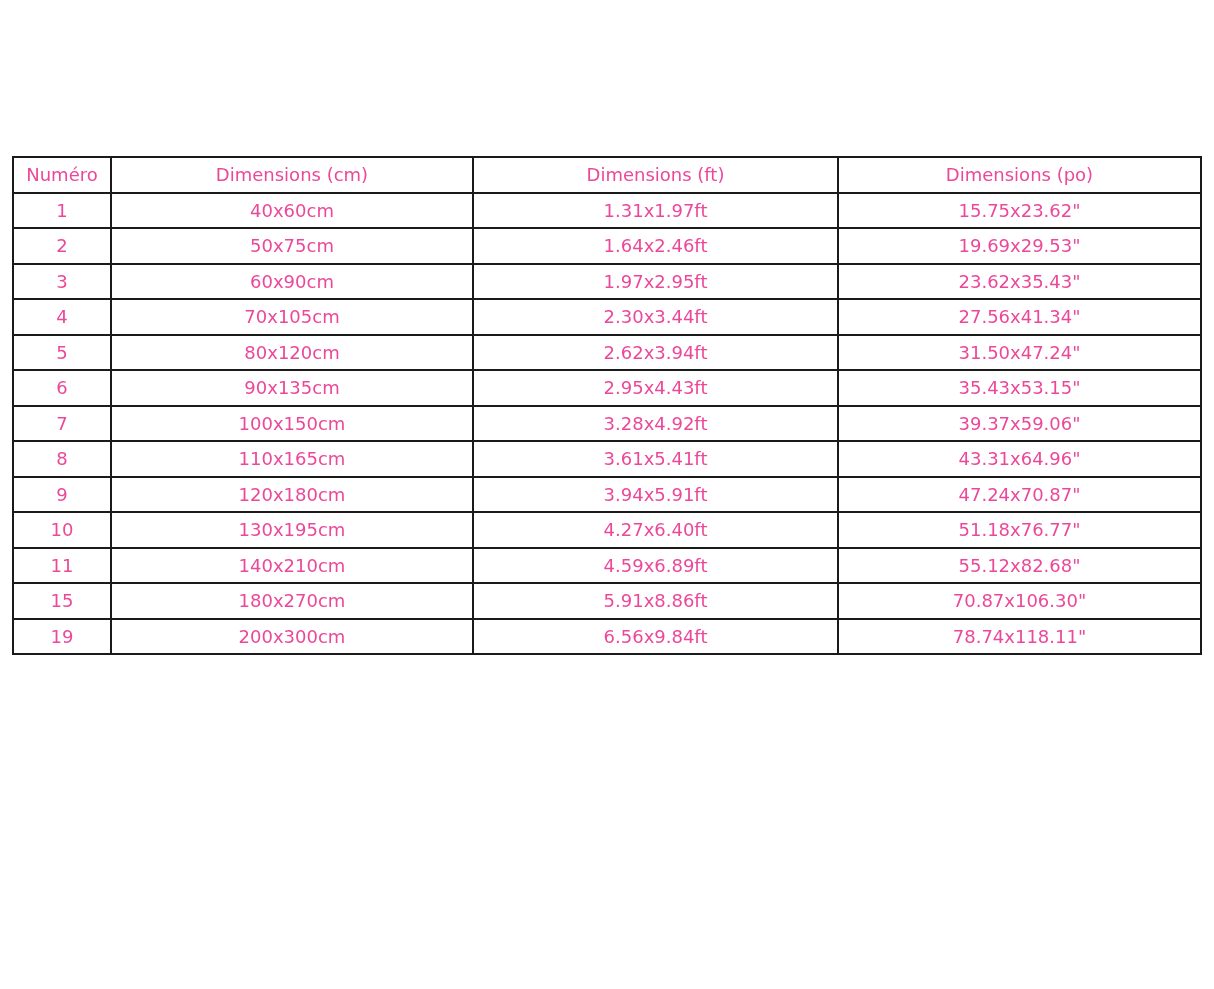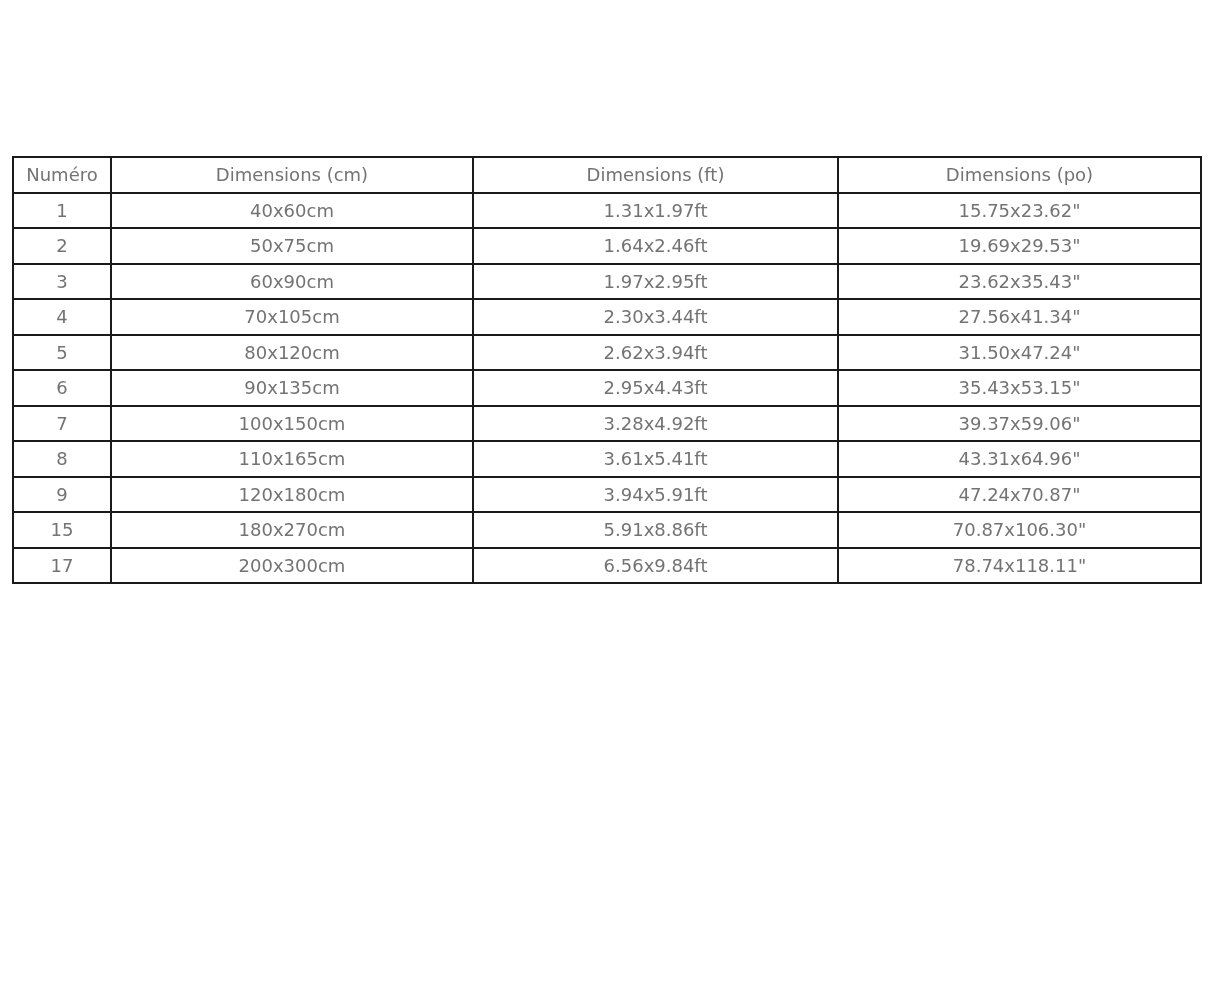--- a/index.html
+++ b/index.html
@@ -11,21 +11,21 @@
   }
   .table-wrap {
     position: absolute;
     left: 12px;
     top: 156px;
   }
   table.size-table {
     border-collapse: collapse;
     table-layout: fixed;
     width: 1188px;
-    color: #737373;
+    color: #ec4899;
     font-size: 18px;
   }
   table.size-table th,
   table.size-table td {
     border: 2px solid #1a1a1a;
     height: 35.5px;
     text-align: center;
     vertical-align: middle;
     font-weight: normal;
     white-space: nowrap;
@@ -105,26 +105,38 @@
           <td>3.61x5.41ft</td>
           <td>43.31x64.96"</td>
         </tr>
         <tr>
           <td>9</td>
           <td>120x180cm</td>
           <td>3.94x5.91ft</td>
           <td>47.24x70.87"</td>
         </tr>
         <tr>
+          <td>10</td>
+          <td>130x195cm</td>
+          <td>4.27x6.40ft</td>
+          <td>51.18x76.77"</td>
+        </tr>
+        <tr>
+          <td>11</td>
+          <td>140x210cm</td>
+          <td>4.59x6.89ft</td>
+          <td>55.12x82.68"</td>
+        </tr>
+        <tr>
           <td>15</td>
           <td>180x270cm</td>
           <td>5.91x8.86ft</td>
           <td>70.87x106.30"</td>
         </tr>
         <tr>
-          <td>17</td>
+          <td>19</td>
           <td>200x300cm</td>
           <td>6.56x9.84ft</td>
           <td>78.74x118.11"</td>
         </tr>
       </tbody>
   </table>
 </div>
 
 </body></html>

